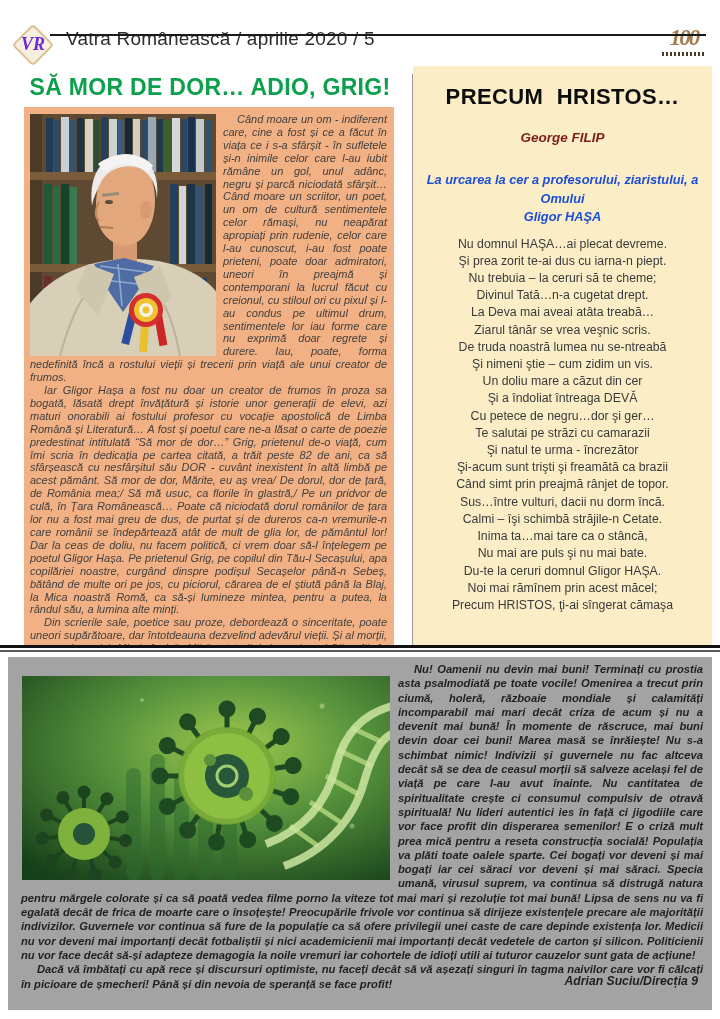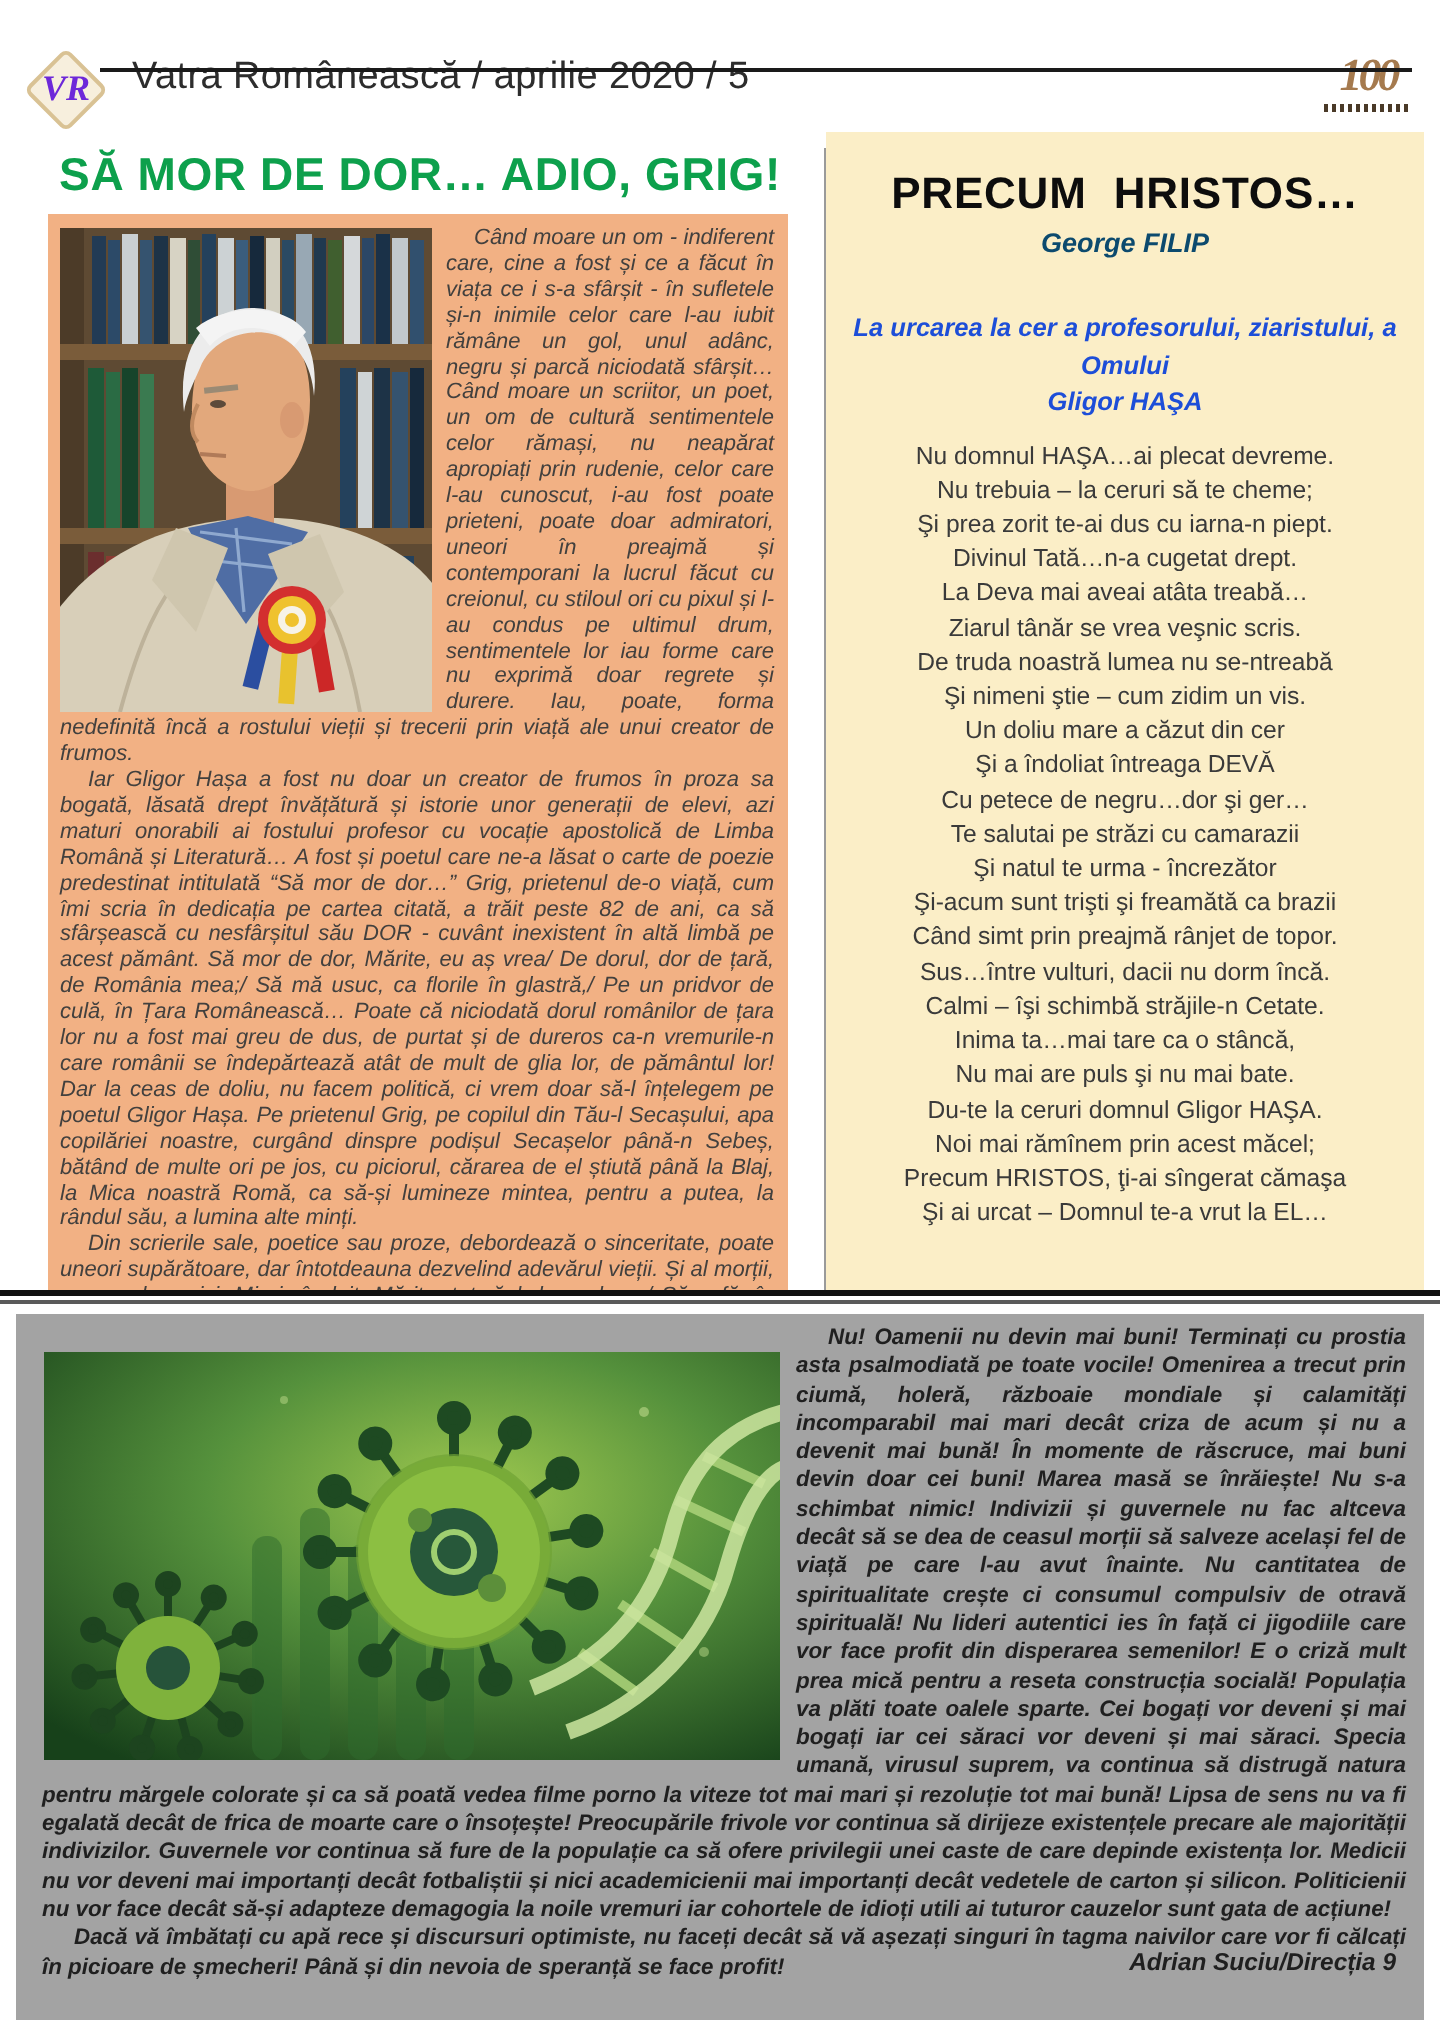--- a/index.html
+++ b/index.html
@@ -29,21 +29,21 @@
               letter-spacing:.3px;}
   .orange-box{margin-left:16px;width:370px;height:539px;box-sizing:border-box;background:#f2b184;
               padding:6px 7px 6px 6px;overflow:hidden;}
   .photo{float:left;width:186px;height:242px;margin:1px 7px 2px 0;display:block;}
   .orange-box p{font-size:11px;line-height:12.9px;font-style:italic;text-align:justify;
                 color:#42403e;margin:0;text-indent:14px;}
   .col-divider{width:1px;background:#9a9a9a;margin-top:8px;}
   .right-col{flex:1;background:#fbeec7;box-sizing:border-box;padding:0 8px;}
   .right-title{margin:18px 0 0;text-align:center;font-size:22px;font-weight:bold;color:#0d0d0d;
                word-spacing:7px;letter-spacing:.4px;}
-  .author{margin-top:4px;text-align:center;font-weight:bold;font-style:italic;font-size:13.5px;color:#0c4a6e;}
+  .author{margin-top:20px;text-align:center;font-weight:bold;font-style:italic;font-size:13.5px;color:#7f1d1d;}
   .dedication{margin-top:26px;text-align:center;font-weight:bold;font-style:italic;font-size:12.8px;
               line-height:1.45;color:#1d4ed8;}
   .poem{margin-top:9px;}
   .poem div{text-align:center;font-size:12.3px;line-height:17.2px;color:#3a3a3a;}
 
   
   .section-divider{position:absolute;top:645px;left:0;right:0;height:2px;background:#fff;
                    border-top:3px solid #111;border-bottom:2px solid #5a5a5a;}
 
   
@@ -160,42 +160,41 @@
 
     <section class="right-col">
       <h2 class="right-title">PRECUM HRISTOS…</h2>
       <div class="author">George FILIP</div>
       <div class="dedication">
           <div>La urcarea la cer a profesorului, ziaristului, a Omului</div>
           <div>Gligor HAŞA</div>
         </div>
       <div class="poem">
           <div>Nu domnul HAŞA…ai plecat devreme.</div>
+          <div>Şi prea zorit te-ai dus cu iarna-n piept.</div>
           <div>Nu trebuia – la ceruri să te cheme;</div>
-          <div>Şi prea zorit te-ai dus cu iarna-n piept.</div>
           <div>Divinul Tată…n-a cugetat drept.</div>
           <div>La Deva mai aveai atâta treabă…</div>
           <div>Ziarul tânăr se vrea veşnic scris.</div>
           <div>De truda noastră lumea nu se-ntreabă</div>
           <div>Şi nimeni ştie – cum zidim un vis.</div>
           <div>Un doliu mare a căzut din cer</div>
           <div>Şi a îndoliat întreaga DEVĂ</div>
           <div>Cu petece de negru…dor şi ger…</div>
           <div>Te salutai pe străzi cu camarazii</div>
           <div>Şi natul te urma - încrezător</div>
           <div>Şi-acum sunt trişti şi freamătă ca brazii</div>
           <div>Când simt prin preajmă rânjet de topor.</div>
           <div>Sus…între vulturi, dacii nu dorm încă.</div>
           <div>Calmi – îşi schimbă străjile-n Cetate.</div>
           <div>Inima ta…mai tare ca o stâncă,</div>
           <div>Nu mai are puls şi nu mai bate.</div>
           <div>Du-te la ceruri domnul Gligor HAŞA.</div>
           <div>Noi mai rămînem prin acest măcel;</div>
           <div>Precum HRISTOS, ţi-ai sîngerat cămaşa</div>
-          <div>Şi ai urcat – Domnul te-a vrut la EL…</div>
         </div>
     </section>
   </div>
 
   <div class="section-divider"></div>
 
   <section class="bottom">
     <svg class="virus" viewBox="0 0 368 204" preserveAspectRatio="none">
       <defs>
         <radialGradient id="vg" cx="58%" cy="35%" r="80%">

